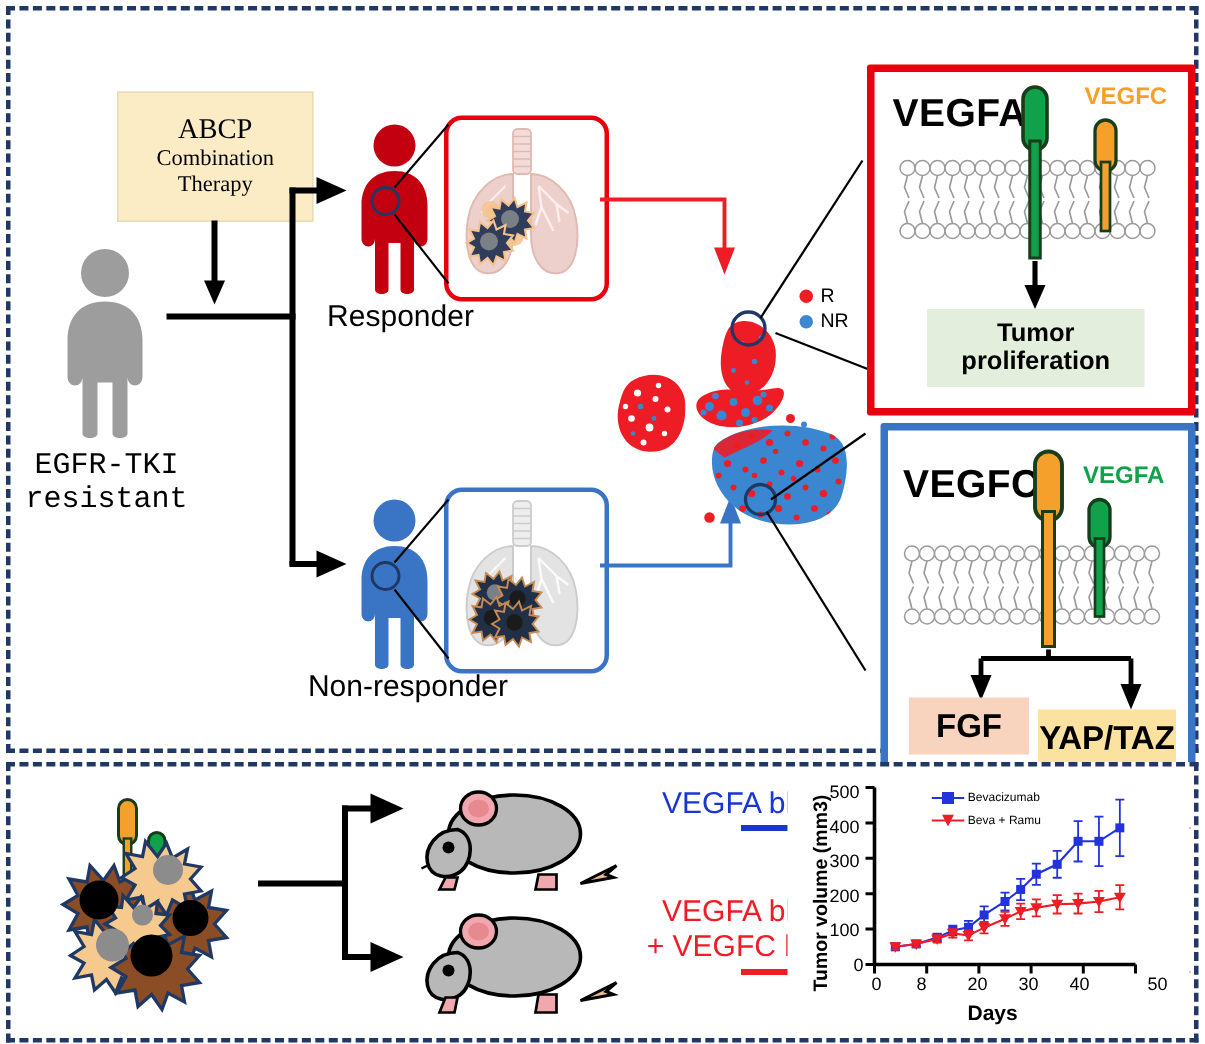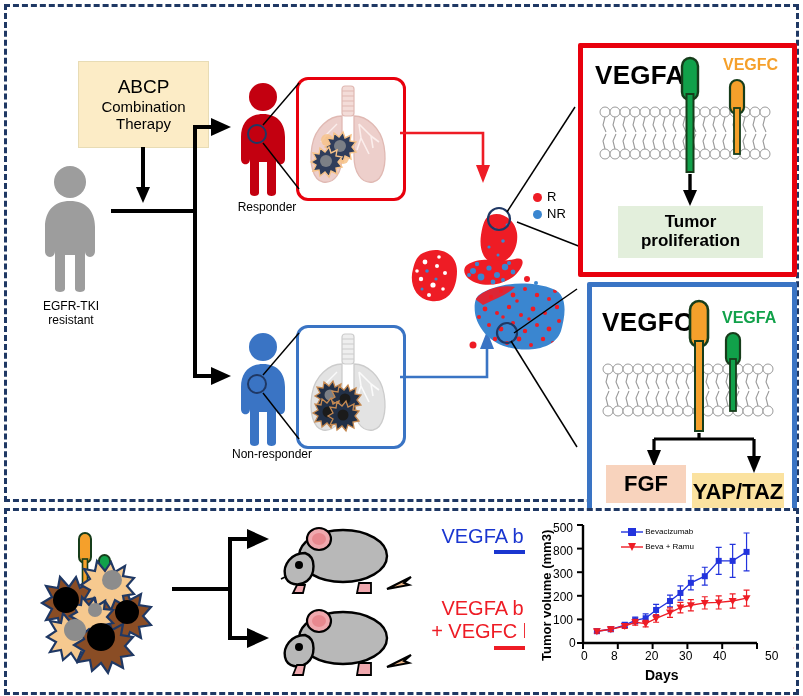--- a/index.html
+++ b/index.html
@@ -8,29 +8,29 @@
   .panel{position:absolute;border:3px dashed #1f3864;background:#fff;}
   #top-panel{left:4px;top:4px;width:789px;height:492px;}
   #bottom-panel{left:4px;top:508px;width:789px;height:181px;}
 
   
   .person{position:absolute;}
 
   
   .abcp-box{position:absolute;background:#fcecc6;border:1px solid #e8dcb5;
             display:flex;flex-direction:column;align-items:center;justify-content:center;
-            text-align:center;line-height:1.15;}
+            text-align:center;line-height:1.15;font-family:Liberation Serif, serif;}
   .abcp-title{font-size:19px;}
   .abcp-sub{font-size:15px;}
 
   .organ-box{position:absolute;background:#fff;border-radius:12px;}
   .organ-box.red{border:3px solid #e8000d;}
   .organ-box.blue{border:3px solid #3a74c4;}
 
-  .label-person{position:absolute;font-size:12px;text-align:center;}
+  .label-person{position:absolute;font-size:20px;text-align:center;}
 
   
   .mech{position:absolute;background:#fff;border-radius:2px;margin-top:20px;}
   .mech.red{border:5px solid #e8000d;}
   .mech.blue{border:5px solid #3a74c4;}
   .mech-title{position:absolute;font-weight:bold;font-size:26px;letter-spacing:.3px;}
   .mech-sub{position:absolute;font-weight:bold;font-size:16px;}
   .outbox{position:absolute;display:flex;align-items:center;justify-content:center;
           text-align:center;font-weight:bold;line-height:1.1;}
   .outbox.green{background:#e3efdc;}
@@ -66,21 +66,21 @@
     <div class="abcp-sub">Combination</div>
     <div class="abcp-sub">Therapy</div>
   </div>
 
   <div class="person" style="left:30px;top:158px;width:66px;height:128px;">
     <svg width="66" height="128" viewBox="0 0 66 128">
       <circle cx="33" cy="17" r="16" fill="#9d9d9d"></circle>
       <path d="M33 36 C17 36 8 46 8 62 L8 86 C8 94 18 94 18 86 L18 70 L18 124 C18 128 28 128 28 124 L28 90 L38 90 L38 124 C38 128 48 128 48 124 L48 70 L48 86 C48 94 58 94 58 86 L58 62 C58 46 49 36 33 36 Z" fill="#9d9d9d"></path>
     </svg>
   </div>
-  <div class="label-person" style="left:0px;top:292px;width:128px;">
+  <div class="label-person" style="left:0px;top:292px;width:128px;font-family:Liberation Mono, monospace;">
     <div>EGFR-TKI</div>
     <div>resistant</div>
   </div>
 
   <svg class="over" width="789" height="492">
 
     <line x1="136" y1="140" x2="136" y2="182" stroke="#000" stroke-width="4"></line>
     <polygon points="136,196 129,180 143,180" fill="#000"></polygon>
 
     <line x1="104" y1="204" x2="190" y2="204" stroke="#000" stroke-width="4"></line>
@@ -561,21 +561,21 @@
     <polygon points="787,41 769,33 769,49" fill="#1a36d0"></polygon>
     <line x1="487" y1="137" x2="775" y2="137" stroke="#ee1c25" stroke-width="4"></line>
     <polygon points="787,137 769,129 769,145" fill="#ee1c25"></polygon>
   </svg>
 
   <div id="chart" style="left:518px;top:4px;width:268px;height:172px;background:#fff;">
     <div class="ylab" style="left:14px;top:146px;">Tumor volume (mm3)</div>
     <div class="xlab" style="left:120px;top:152px;">Days</div>
 
     <div class="tick" style="left:28px;top:6px;">500</div>
-    <div class="tick" style="left:28px;top:29px;">800</div>
+    <div class="tick" style="left:28px;top:29px;">400</div>
     <div class="tick" style="left:28px;top:52px;">300</div>
     <div class="tick" style="left:28px;top:75px;">200</div>
     <div class="tick" style="left:28px;top:98px;">100</div>
     <div class="tick" style="left:44px;top:121px;">0</div>
 
     <div class="tick" style="left:56px;top:134px;">0</div>
     <div class="tick" style="left:86px;top:134px;">8</div>
     <div class="tick" style="left:120px;top:134px;">20</div>
     <div class="tick" style="left:154px;top:134px;">30</div>
     <div class="tick" style="left:188px;top:134px;">40</div>

